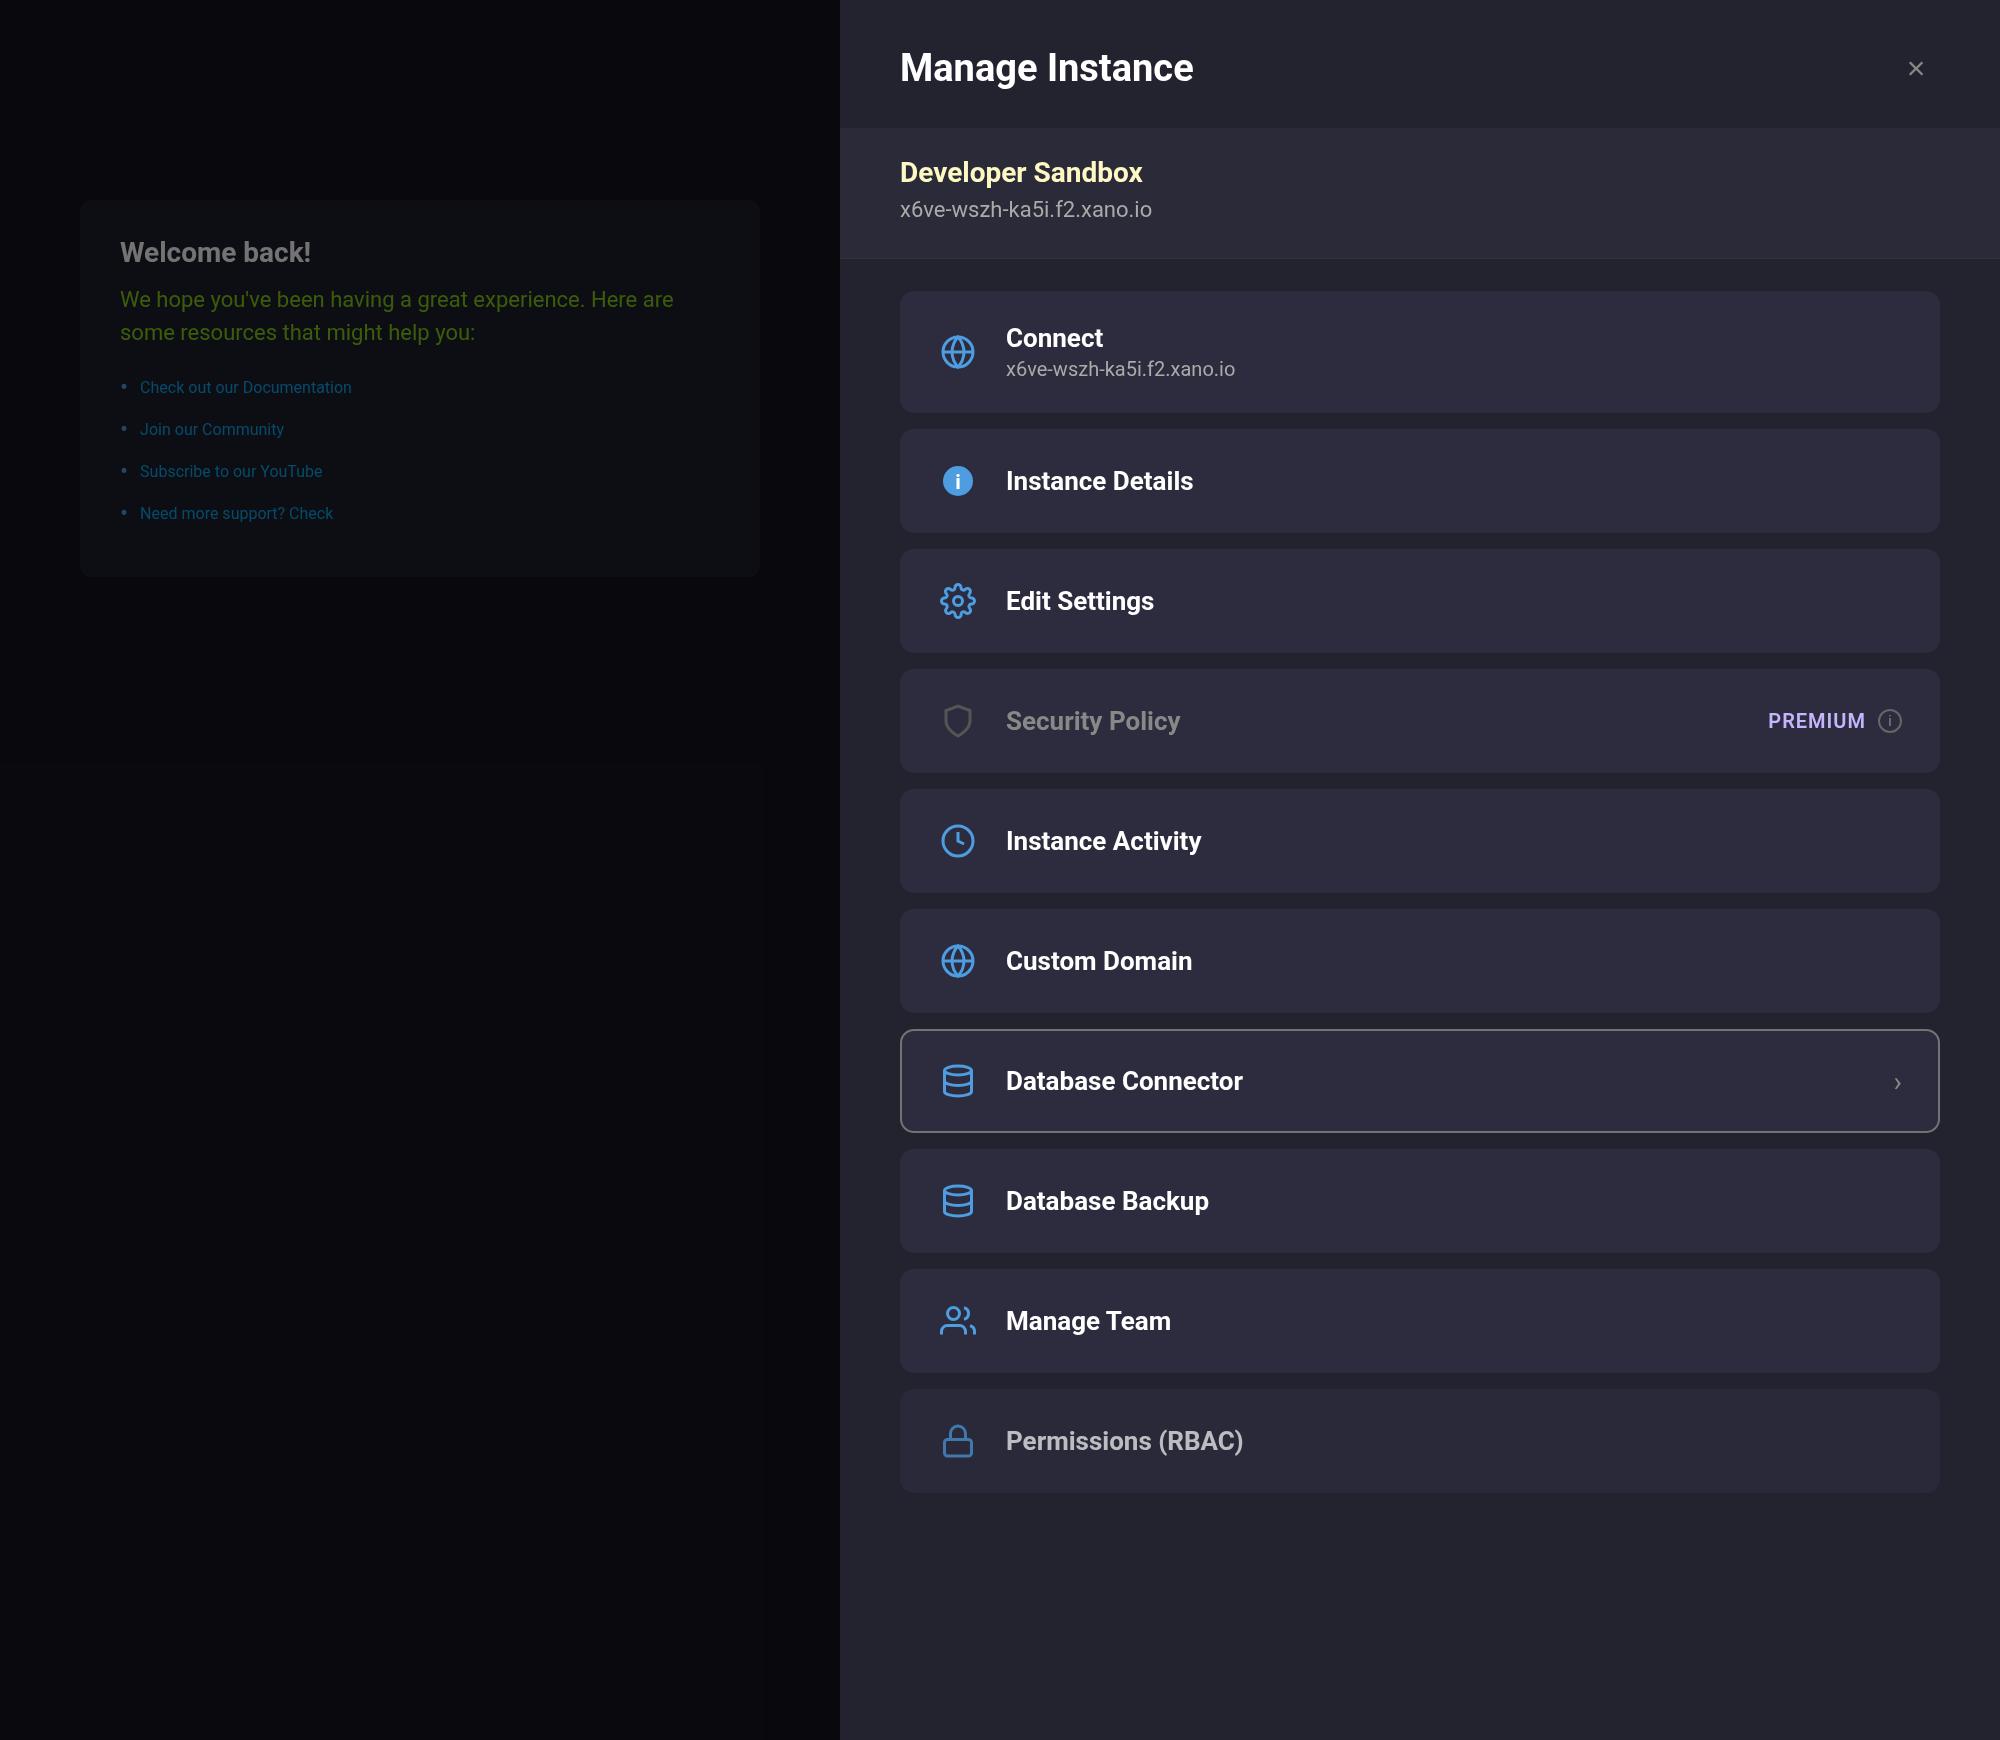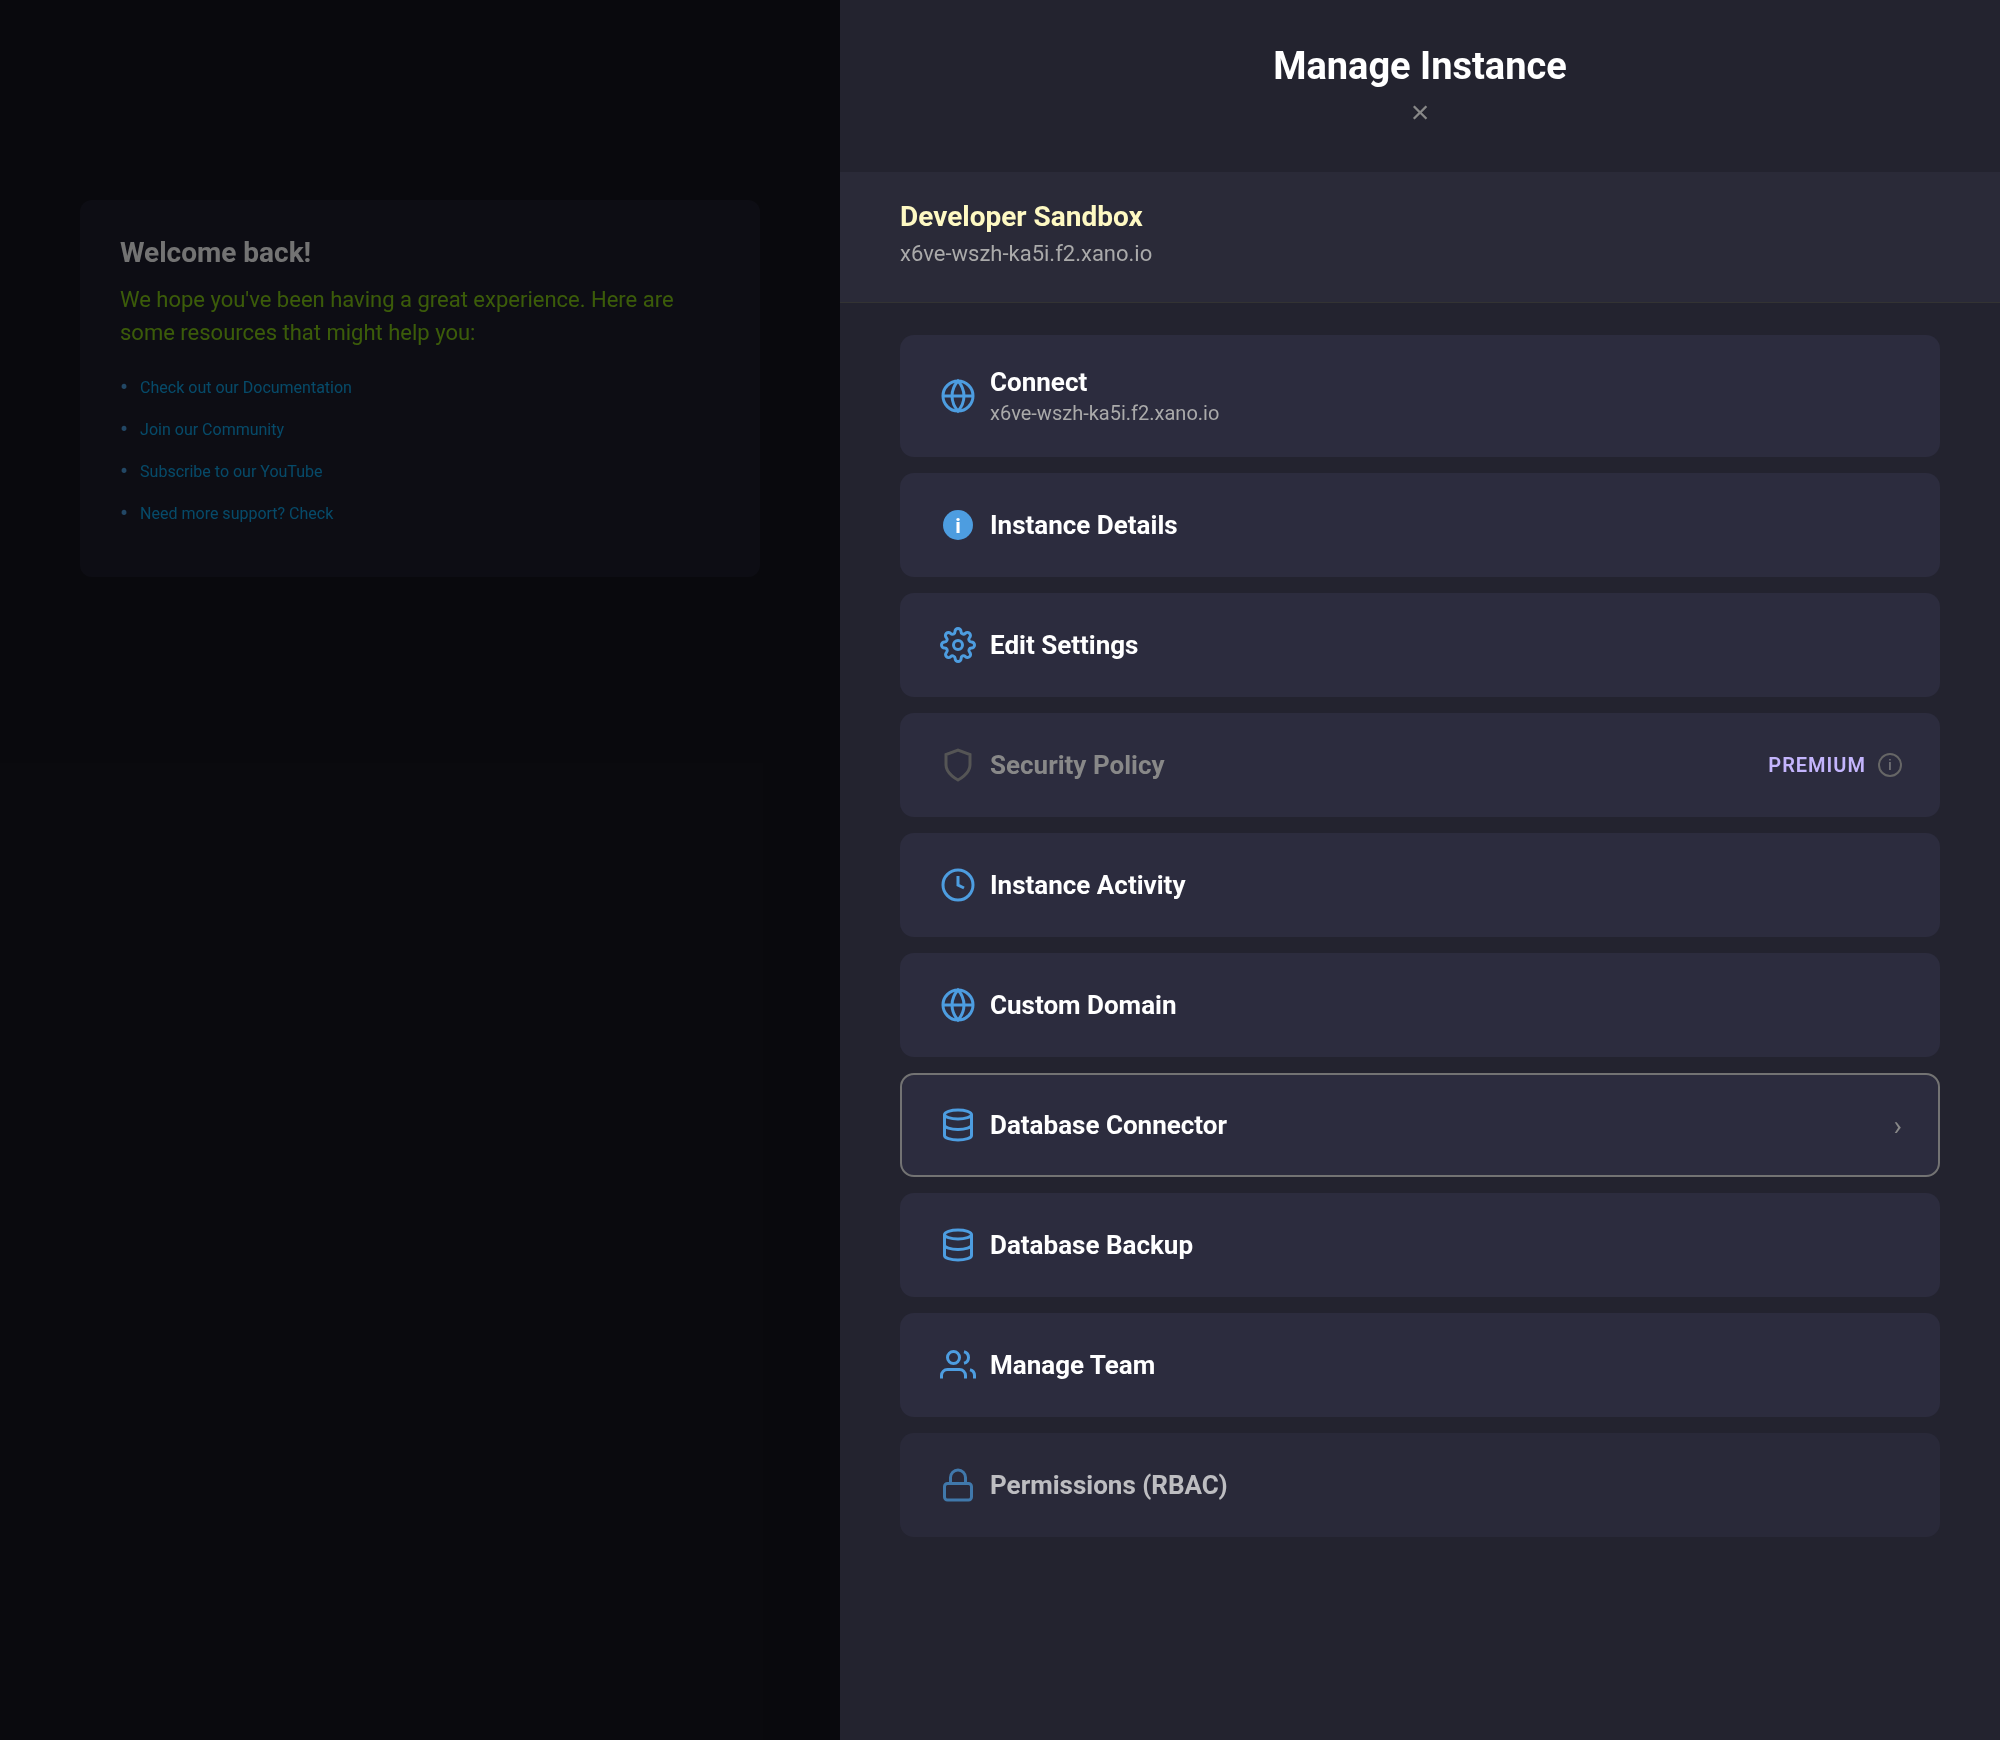--- a/index.html
+++ b/index.html
@@ -97,21 +97,20 @@
       overflow-y: auto;
     }
 
     
     .modal-header {
       display: flex;
       align-items: center;
       justify-content: space-between;
       padding: 44px 60px 36px 60px;
       background: #23232f;
-      flex-direction: column;
     }
 
     .modal-title {
       font-size: 38px;
       font-weight: 700;
       color: #ffffff;
     }
 
     .close-btn {
       width: 48px;
@@ -163,21 +162,21 @@
       background: #2c2c3e;
       border-radius: 14px;
       cursor: pointer;
       border: 2px solid transparent;
       transition: background 0.15s;
     }
 
     .menu-item-left {
       display: flex;
       align-items: center;
-      gap: 12px;
+      gap: 28px;
     }
 
     .menu-item-icon {
       width: 40px;
       height: 40px;
       display: flex;
       align-items: center;
       justify-content: center;
       color: #4d9de0;
       flex-shrink: 0;

